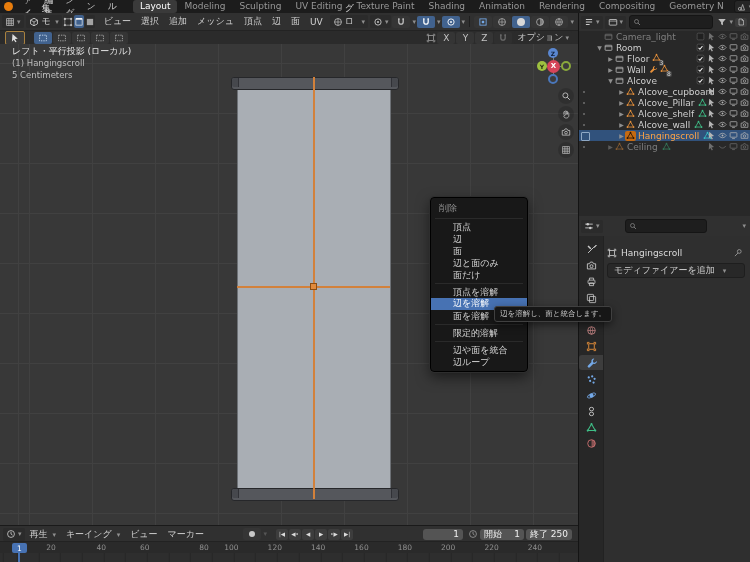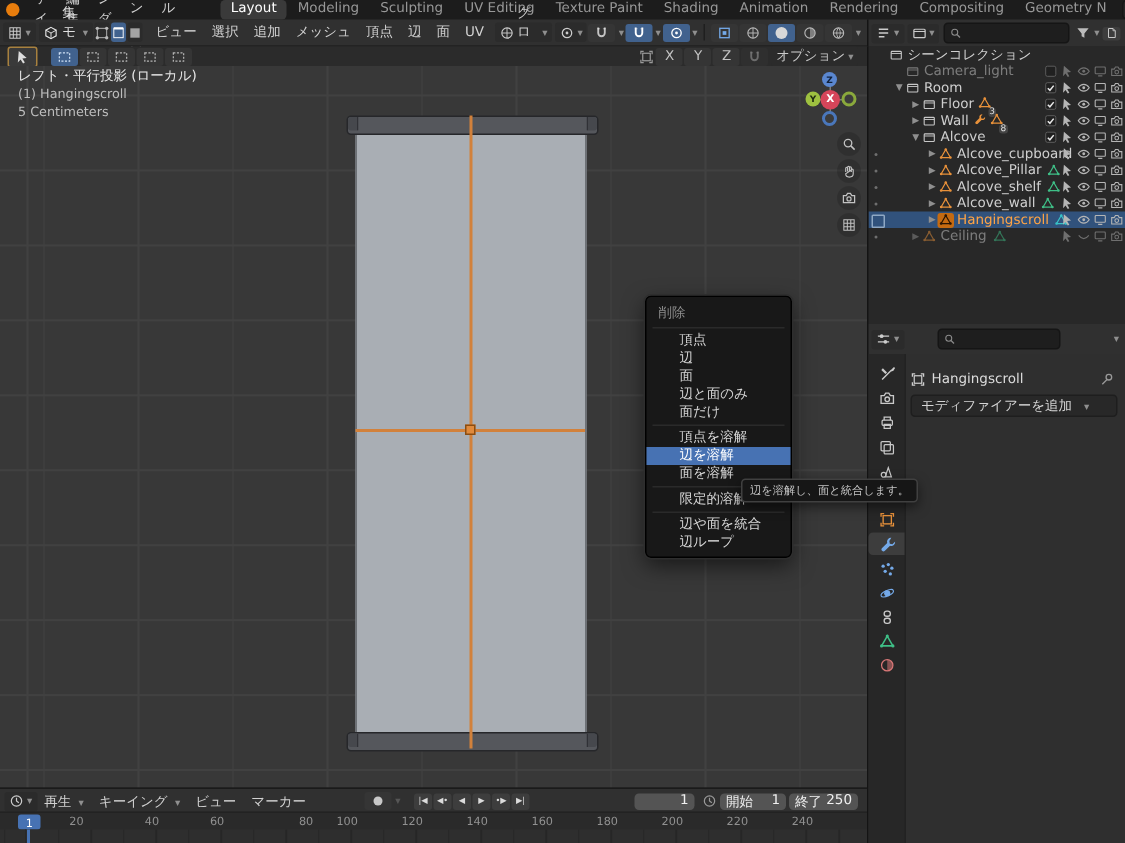--- a/index.html
+++ b/index.html
@@ -52,21 +52,21 @@
   .gball.hollow{background:#3c3c3c;box-sizing:border-box;}
   #gball-x{width:13px;height:13px;background:#d6455a;color:#fff;font-size:7px;}
   .navbtn{position:absolute;left:558px;width:16px;height:16px;border-radius:50%;background:rgba(0,0,0,0.15);display:flex;align-items:center;justify-content:center;color:#c2c2c2;}
   
   #ctxmenu{left:430px;top:197px;width:96px;background:#181818;border:1px solid #000;outline:1px solid #2e2e2e;border-radius:4px;box-shadow:0 5px 14px rgba(0,0,0,.55);padding:2px 0 3px 0;z-index:50;}
   #ctxmenu .title{color:#8f8f8f;padding:2px 8px 2px 8px;}
   #ctxmenu .tdiv{height:1px;background:#2a2a2a;margin:1px 4px 2px 4px;}
   .menu-item{height:12px;line-height:12px;color:#d6d6d6;padding-left:22px;white-space:nowrap;}
   .menu-item.hl{background:#4772b3;color:#fff;font-family:Liberation Mono, monospace;}
   .menu-sep{height:1px;background:#2a2a2a;margin:2px 4px;}
-  #tooltip{left:494px;top:306px;background:#161616;border:1px solid #404040;border-radius:3px;color:#c6c6c6;font-size:7.5px;padding:2px 5px;white-space:nowrap;z-index:60;box-shadow:0 3px 8px rgba(0,0,0,.5);margin-top:13px;}
+  #tooltip{left:494px;top:306px;background:#161616;border:1px solid #404040;border-radius:3px;color:#c6c6c6;font-size:7.5px;padding:2px 5px;white-space:nowrap;z-index:60;box-shadow:0 3px 8px rgba(0,0,0,.5);}
   
   #tl-header{left:0;top:525px;width:578px;height:16px;background:#303030;border-top:1px solid #1a1a1a;display:flex;align-items:center;}
   .tlfield{height:11px;background:#545454;border-radius:3px;display:flex;align-items:center;color:#f0f0f0;padding:0 4px;}
   .pbtn{width:12px;height:11px;background:#3d3d3d;border-radius:2px;display:flex;align-items:center;justify-content:center;color:#dcdcdc;font-size:5.5px;margin-left:1px;}
   #tl-ruler{left:0;top:541px;width:578px;height:12px;background:#2a2a2a;border-top:1px solid #222;}
   .tick-num{position:absolute;top:1px;transform:translateX(-50%);color:#909090;font-size:7.5px;}
   #cf-badge{position:absolute;left:12px;top:1px;width:15px;height:10px;background:#4772b3;border-radius:2px;color:#fff;font-size:7.5px;display:flex;align-items:center;justify-content:center;}
   #tl-track{left:0;top:553px;width:578px;height:9px;background:#2e2e2e;
     background-image:repeating-linear-gradient(to right,#262626 0,#262626 1px,transparent 1px,transparent 21.68px);
     background-position:16.8px 0;}
@@ -265,21 +265,21 @@
 
   <div id="topbar">
     <div id="logo"></div>
     <div id="topbar-menus" class="flex">
         <span class="tmenu">ファイル</span>
         <span class="tmenu">編集</span>
         <span class="tmenu">レンダー</span>
         <span class="tmenu">ウィンドウ</span>
         <span class="tmenu">ヘルプ</span>
       </div>
-    <div id="workspace-tabs" class="flex" style="margin-left:24px">
+    <div id="workspace-tabs" class="flex" style="margin-left:10px">
         <span class="wtab active">Layout</span>
         <span class="wtab">Modeling</span>
         <span class="wtab">Sculpting</span>
         <span class="wtab">UV Editing</span>
         <span class="wtab">Texture Paint</span>
         <span class="wtab">Shading</span>
         <span class="wtab">Animation</span>
         <span class="wtab">Rendering</span>
         <span class="wtab">Compositing</span>
         <span class="wtab">Geometry N</span>
@@ -595,30 +595,20 @@
       </svg>
     <span class="carat">▾</span>
     <span class="mini-btn" style="margin-right:4px">
         <svg class="icn" style="width:8px;height:8px;color:#ccc">
           <use href="#i-page"></use>
         </svg>
       </span>
   </div>
   <div id="outliner" class="abs">
       <div class="orow">
-        <span style="width: 6px; flex: 0 0 auto;"></span>
-        <span class="arrow"></span>
-        <span style="display: flex; align-items: center; justify-content: center; width: 11px; height: 10px; flex: 0 0 auto;">
-          <svg class="icn" style="width: 9px; height: 9px; color: rgb(200, 200, 200);">
-            <use href="#i-coll"></use>
-          </svg>
-        </span>
-        <span class="olabel">シーンコレクション</span>
-      </div>
-      <div class="orow">
         <span style="width: 17px; flex: 0 0 auto;"></span>
         <span class="arrow dim"></span>
         <span style="display: flex; align-items: center; justify-content: center; width: 11px; height: 10px; flex: 0 0 auto; opacity: 0.5;">
           <svg class="icn" style="width: 9px; height: 9px; color: rgb(200, 200, 200);">
             <use href="#i-coll"></use>
           </svg>
         </span>
         <span class="olabel dim">Camera_light</span>
         <span class="rclus">
           <span style="display: flex;">

